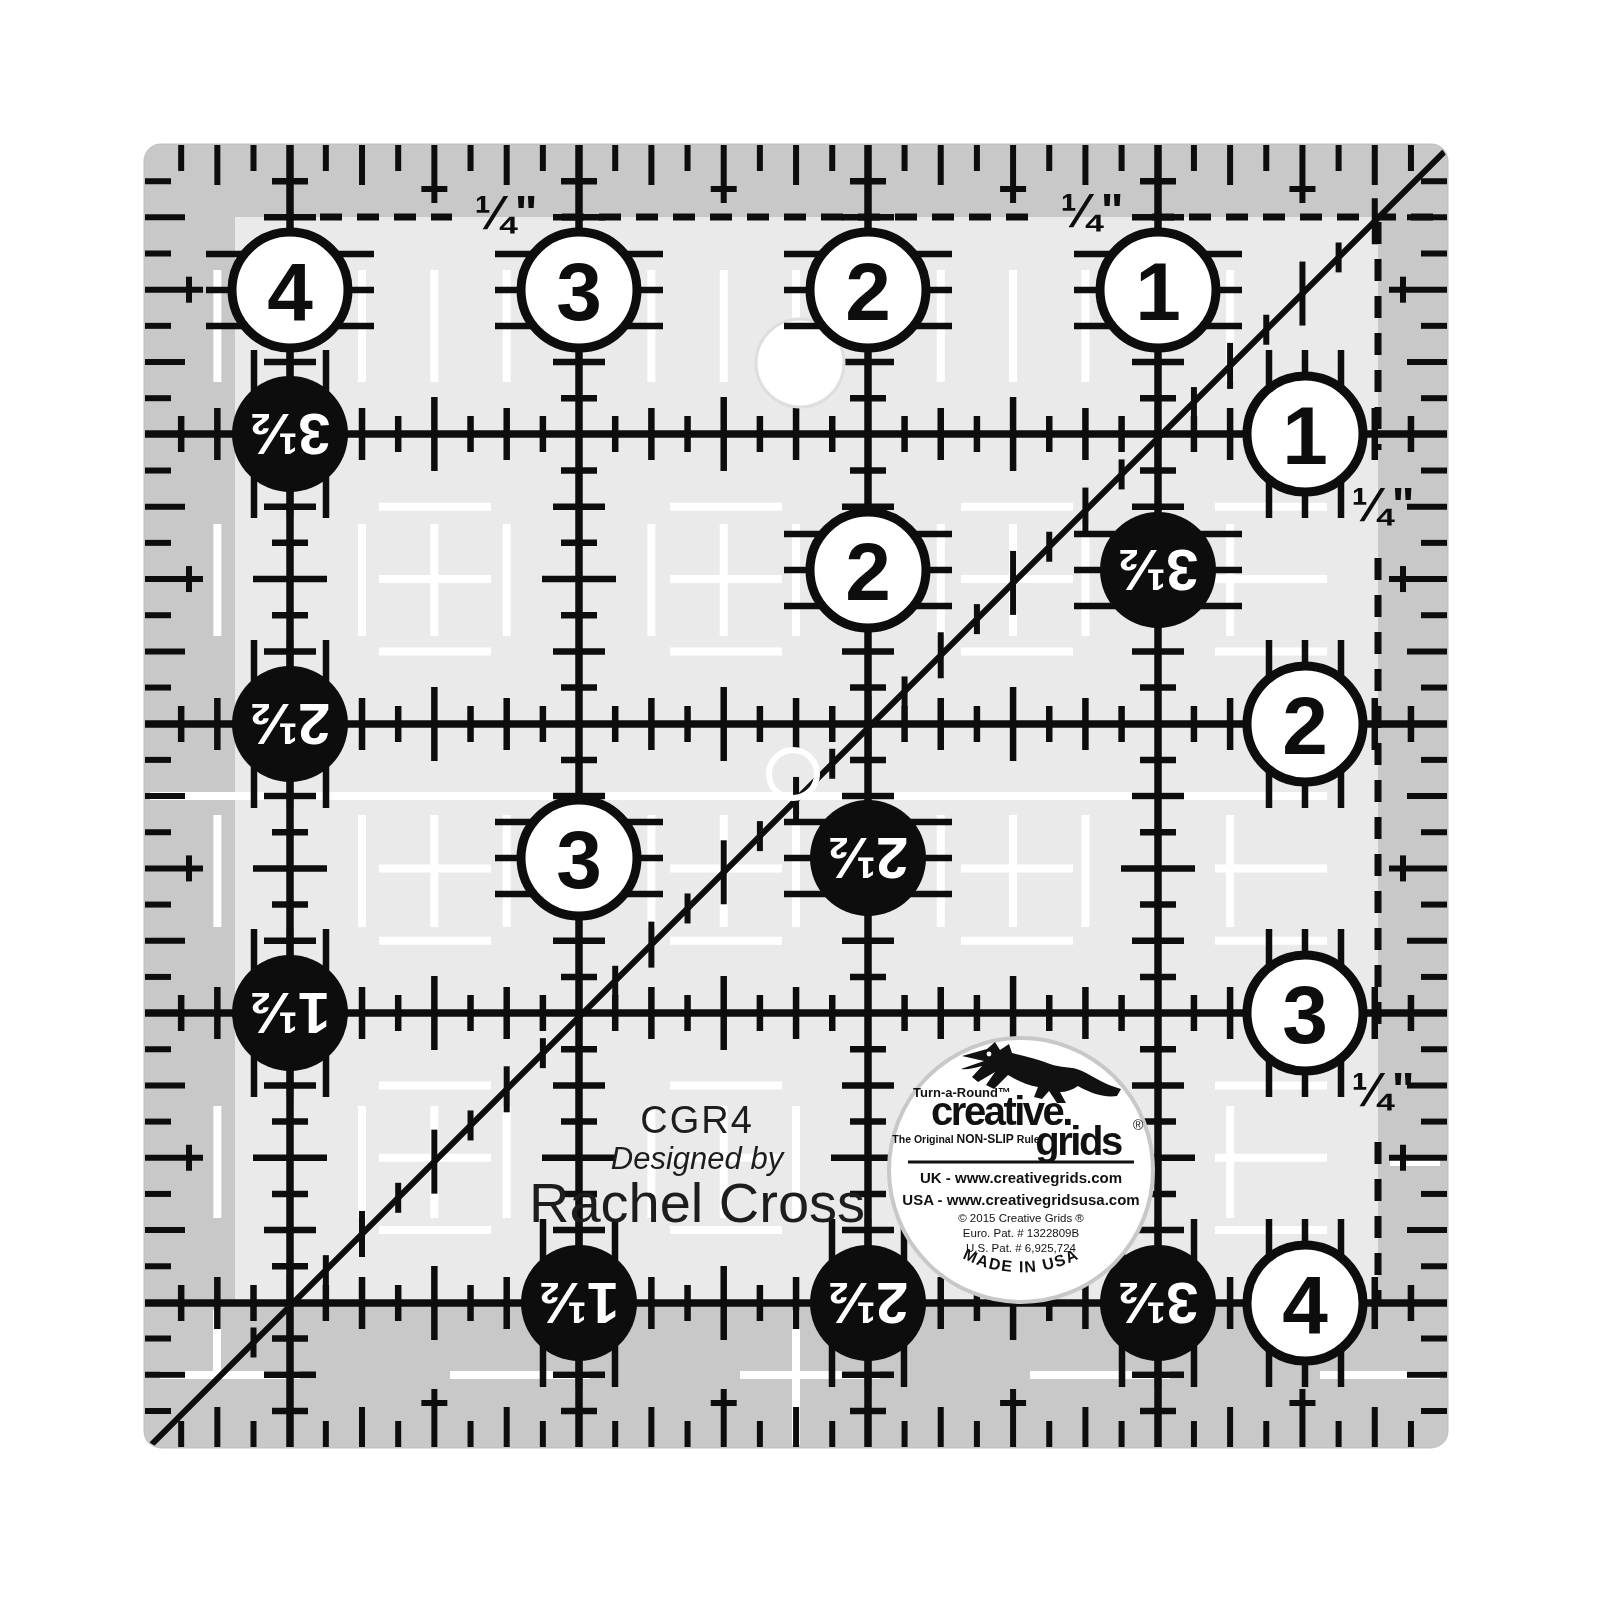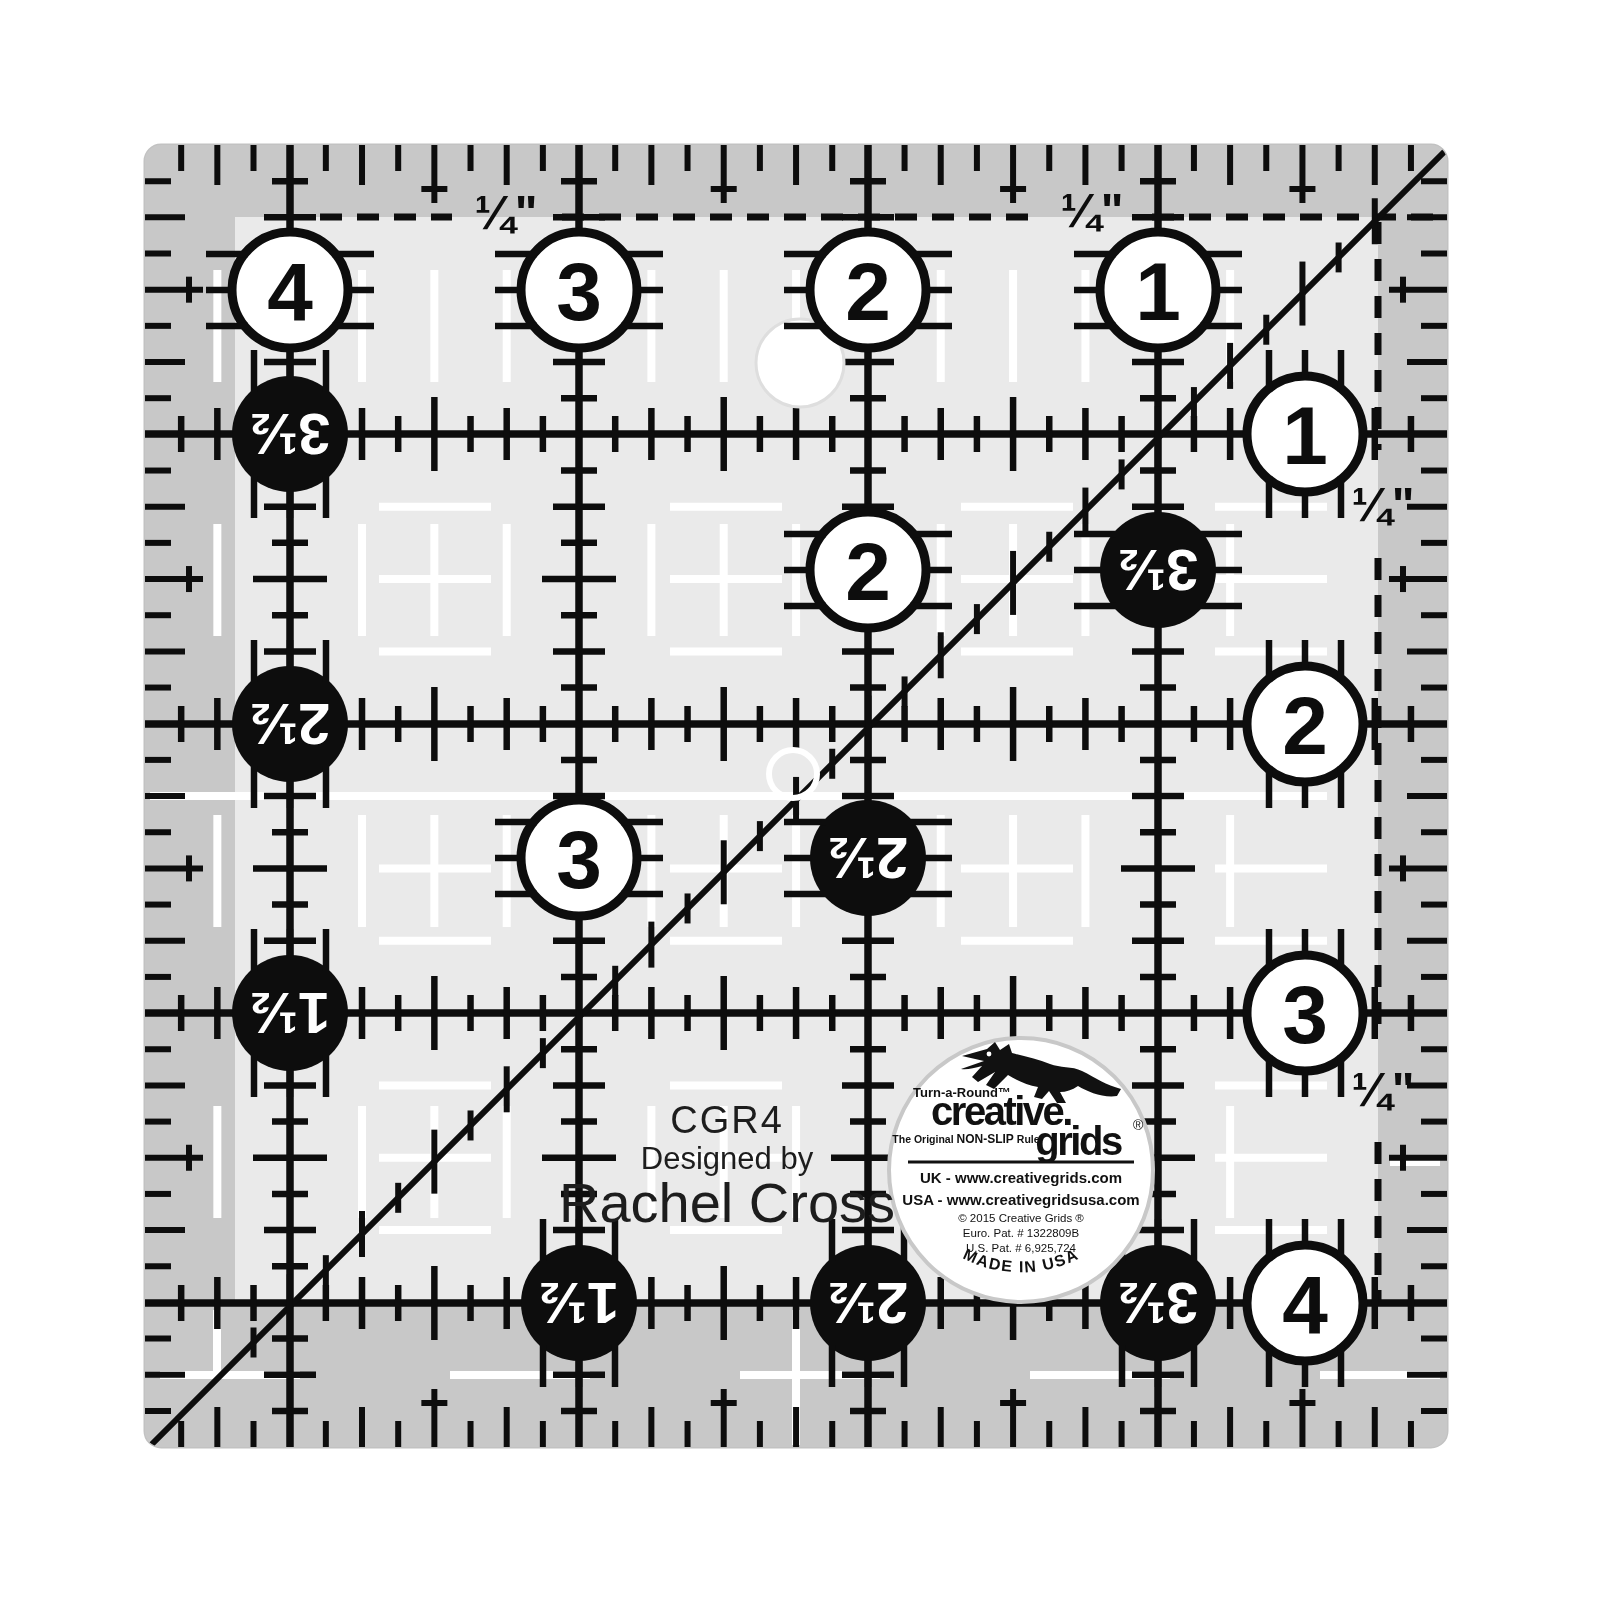--- a/index.html
+++ b/index.html
@@ -1,21 +1,21 @@
 <!DOCTYPE html>
 <html><head>
 <meta charset="utf-8">
 <style>
   html,body{margin:0;padding:0;background:#ffffff;}
   .stage{position:relative;width:1600px;height:1600px;background:#ffffff;overflow:hidden;
          font-family:"Liberation Sans","DejaVu Sans",sans-serif;}
   .stage svg{position:absolute;left:0;top:0;}
-  .center-text{position:absolute;left:527px;top:1100px;width:400px;text-align:center;color:#1d1d1d;}
+  .center-text{position:absolute;left:497px;top:1100px;width:400px;text-align:center;color:#1d1d1d;}
   .ct-model{font-size:38px;line-height:40px;letter-spacing:2px;}
-  .ct-designed{font-size:31px;line-height:38px;}
+  .ct-designed{font-size:31px;line-height:38px;font-style:italic;}
   .ct-designer{font-size:56px;line-height:50px;}
 </style>
 </head>
 <body>
 
 <div class="stage">
   <svg id="ruler-svg" width="1600" height="1600" viewBox="0 0 1600 1600">
       <defs>
         <clipPath id="rclip">
           <rect x="145" y="145" width="1302" height="1302" rx="16"></rect>

